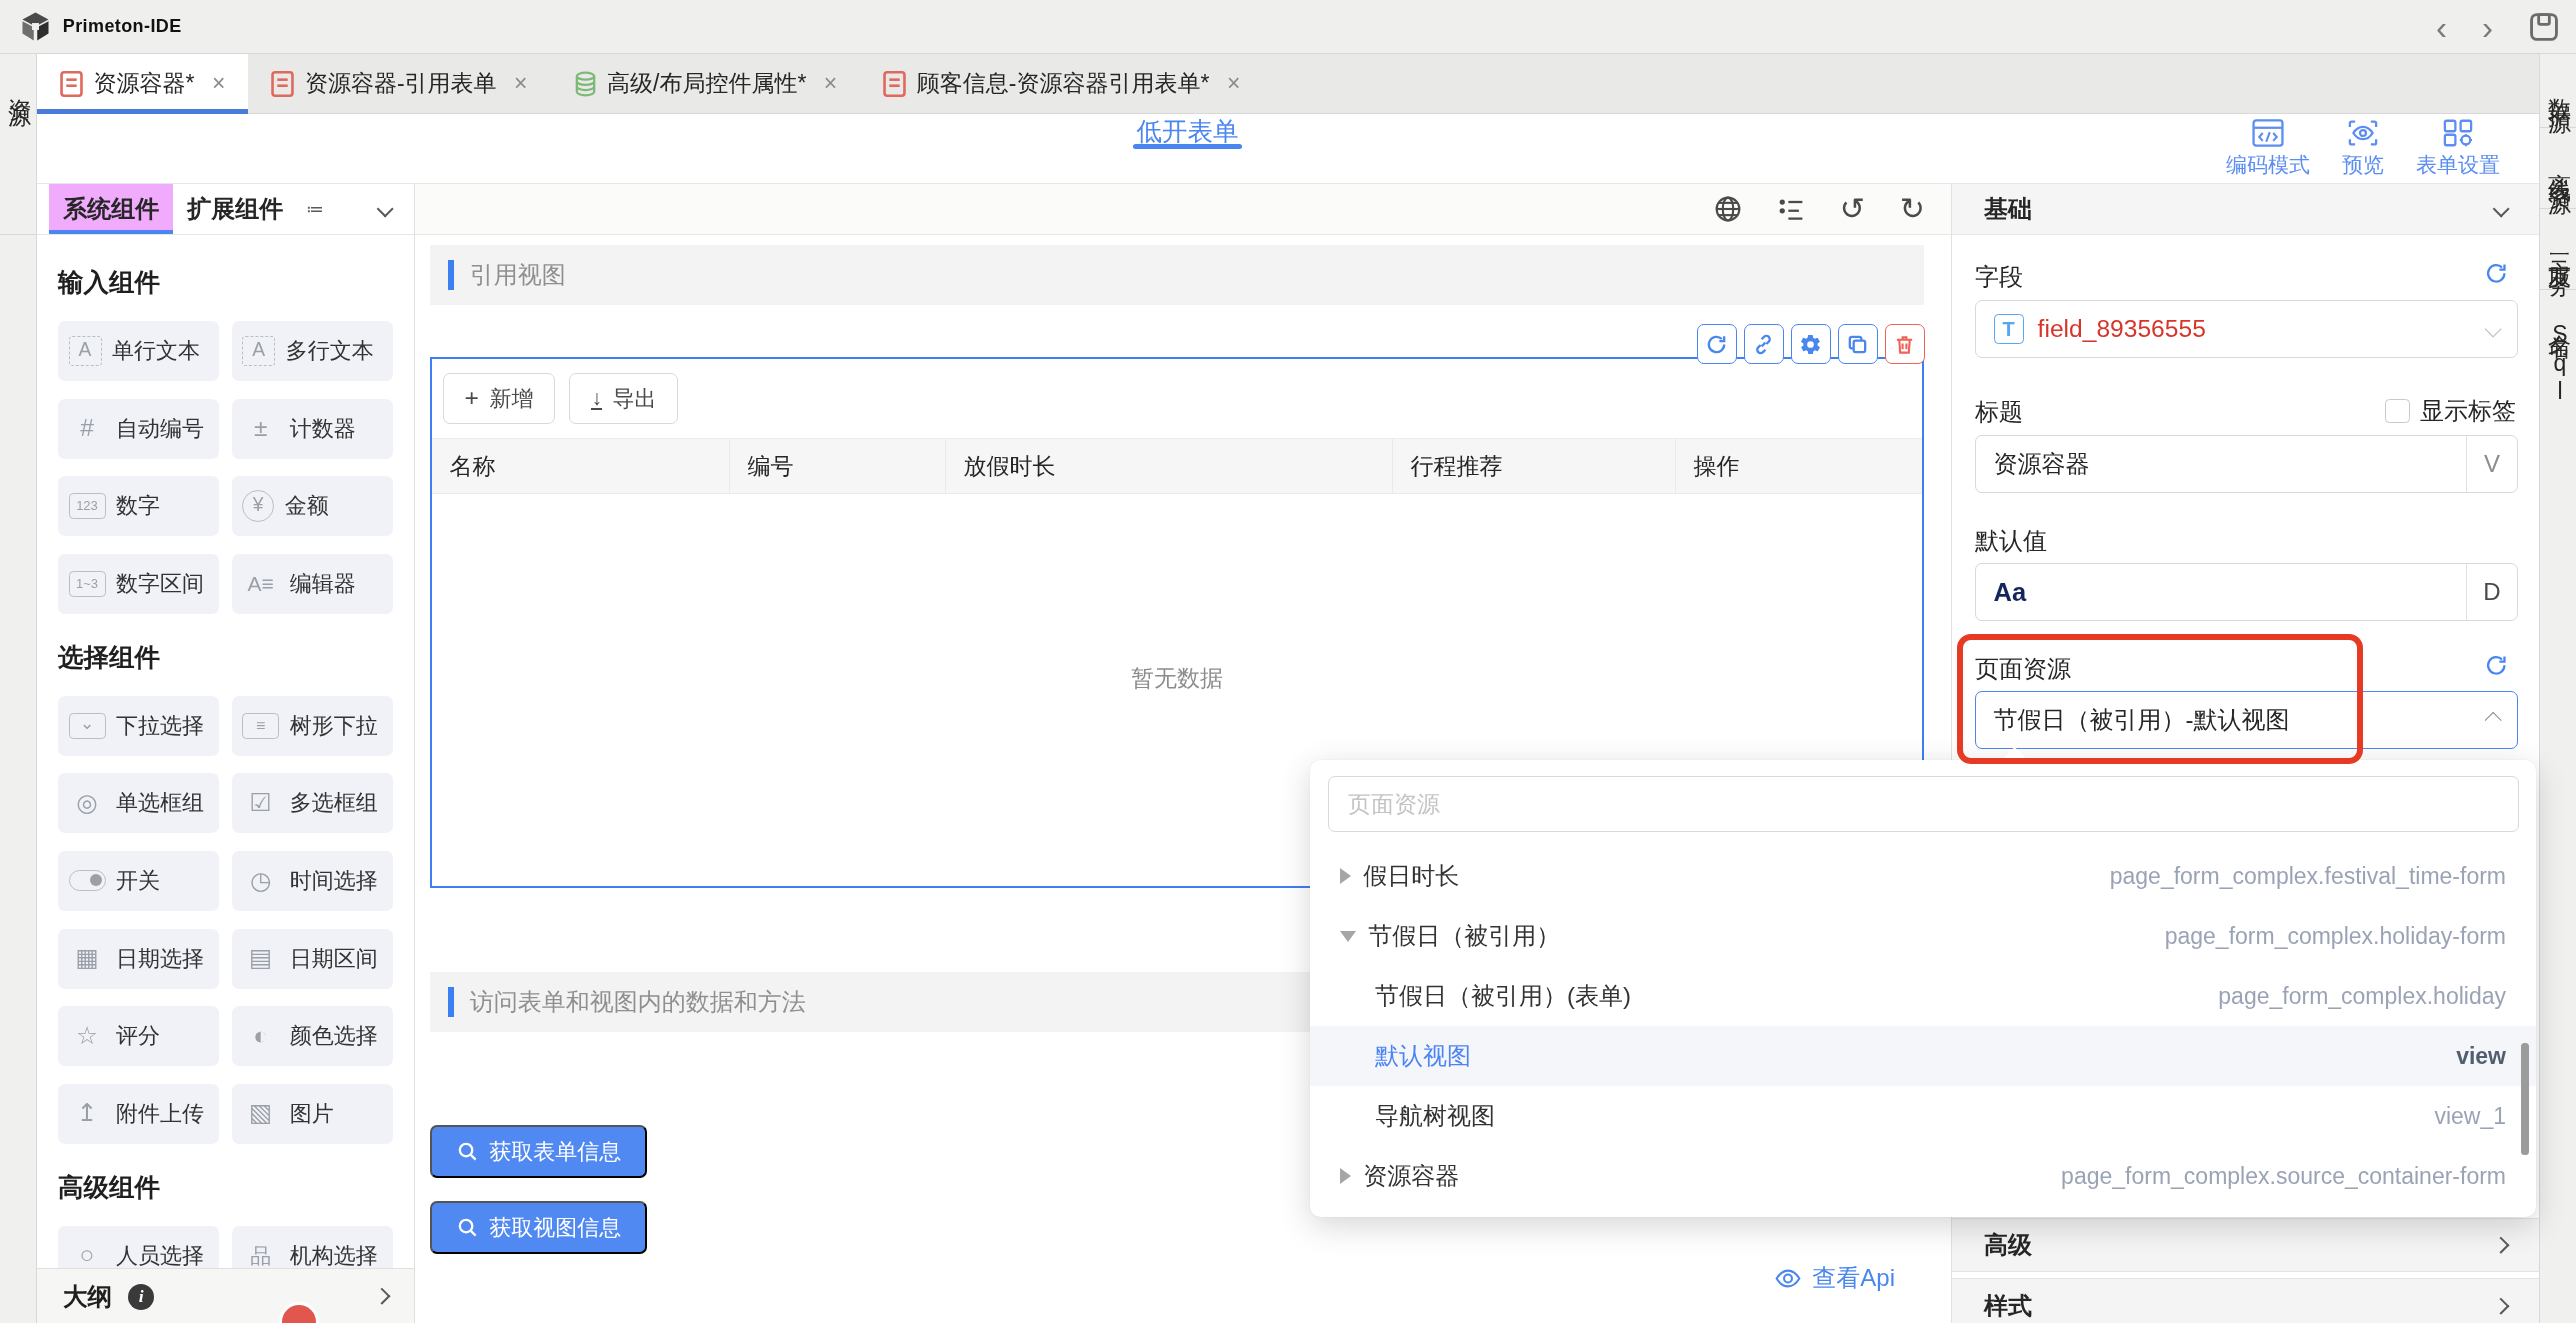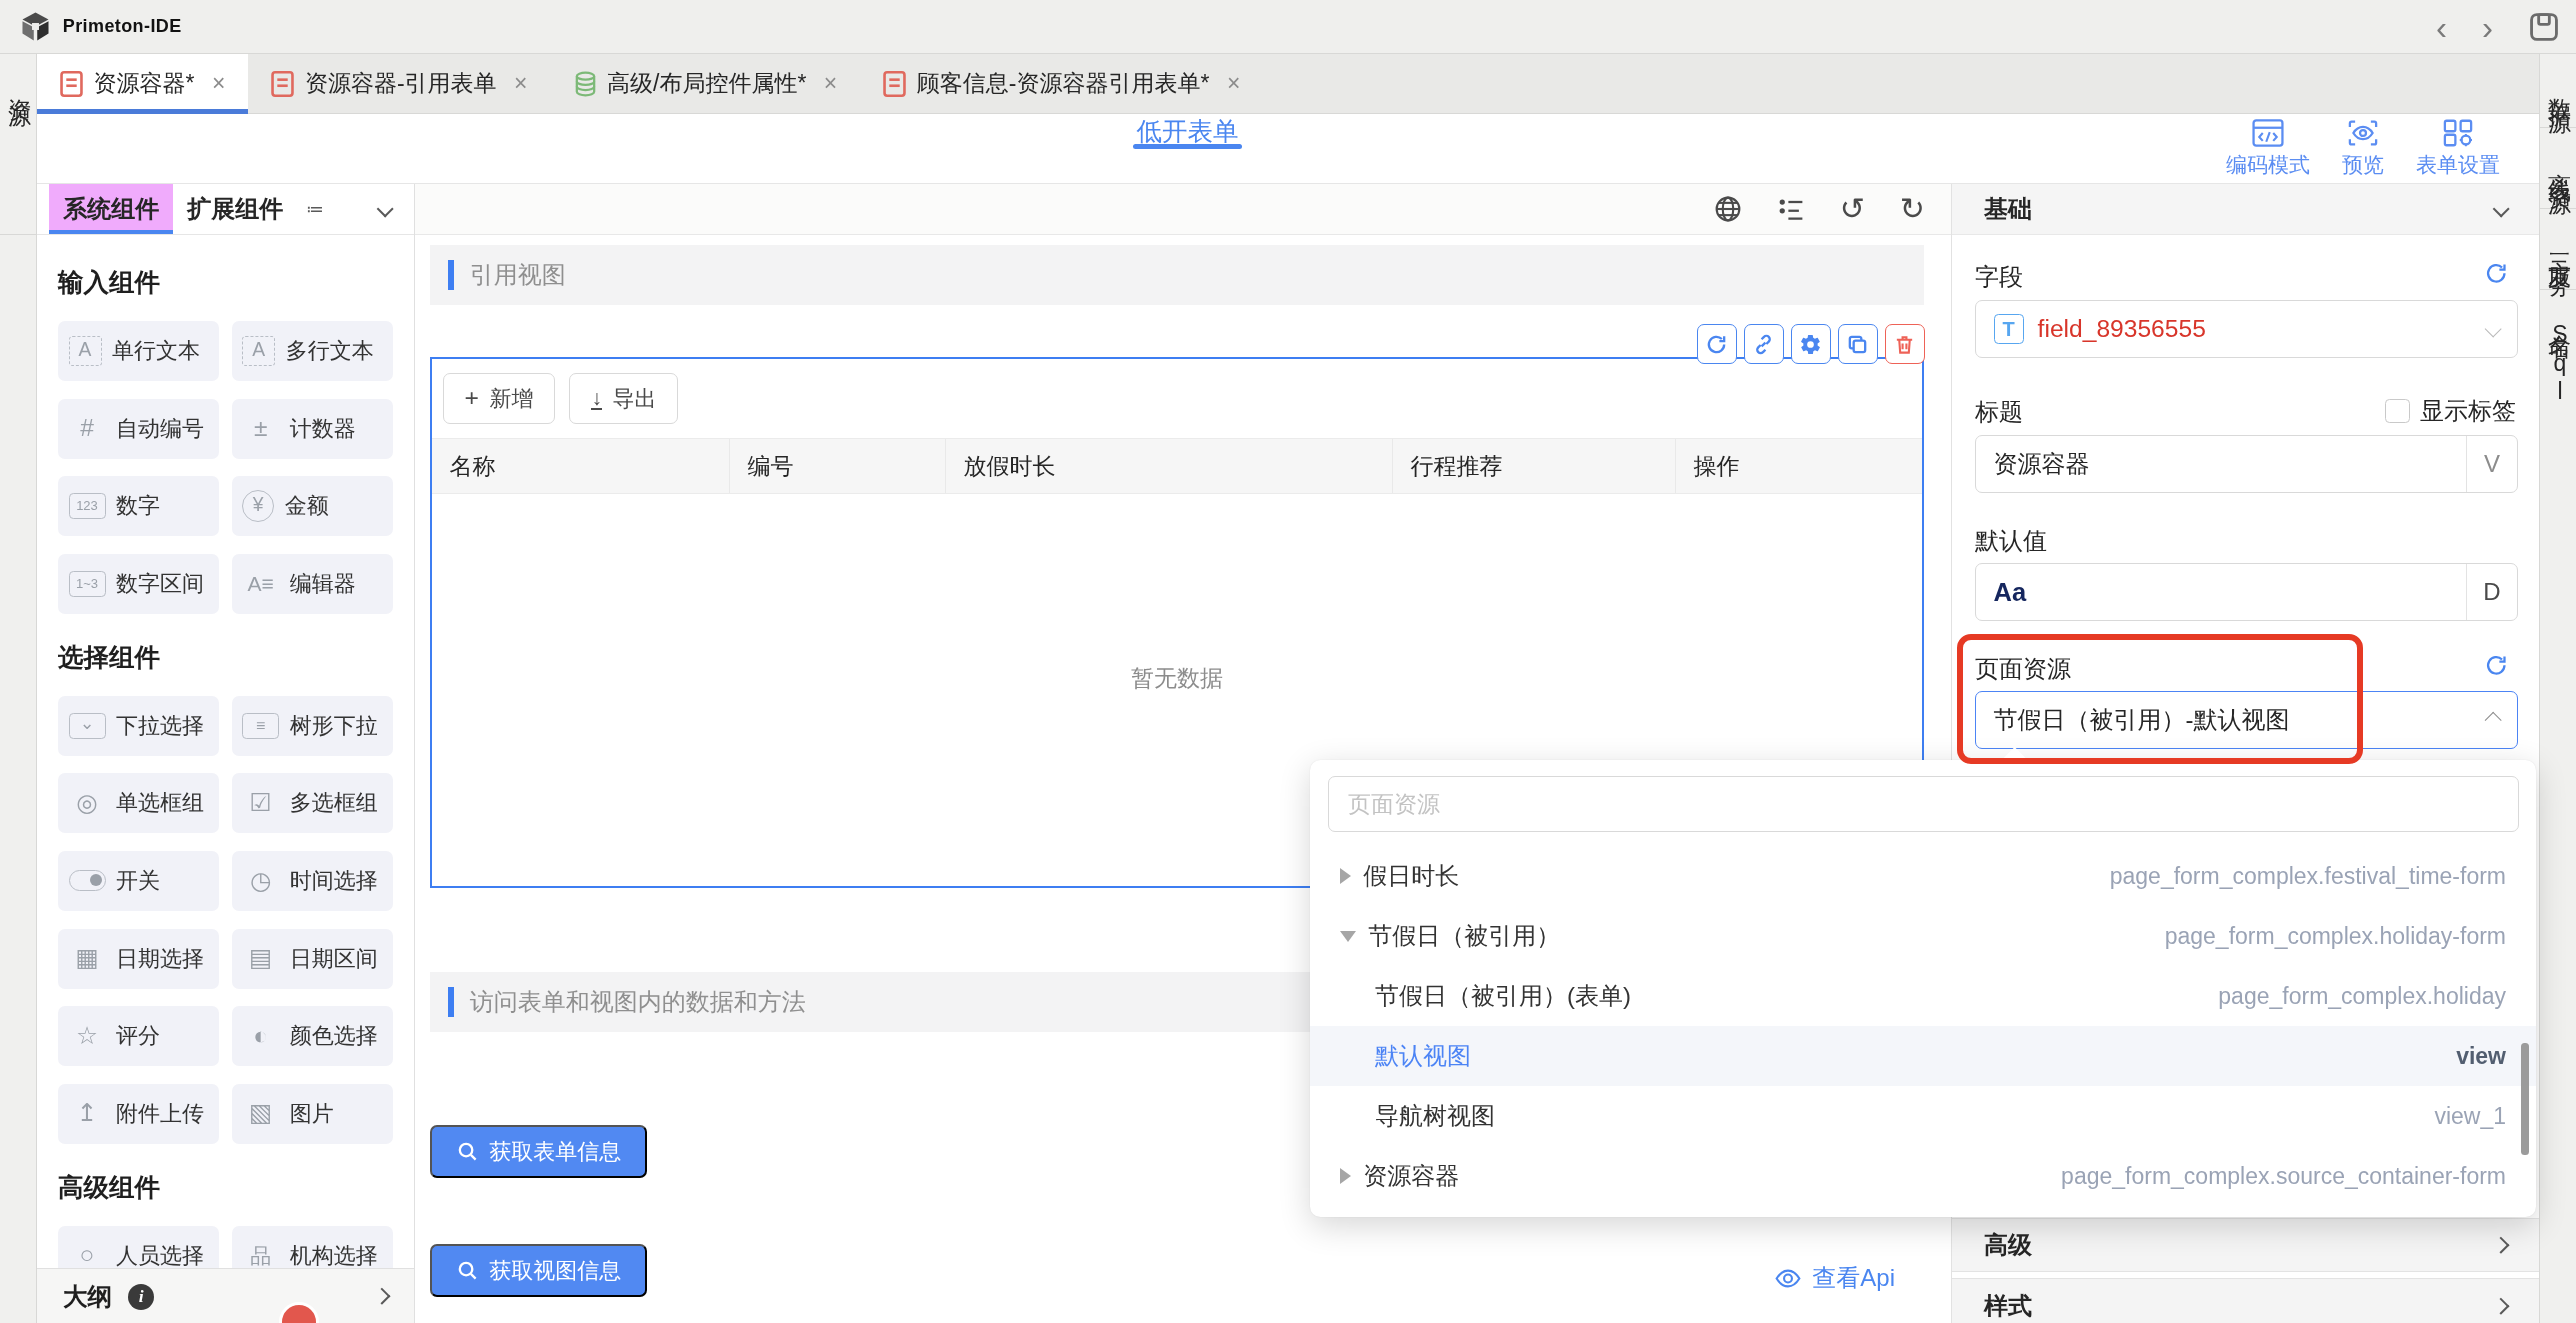--- a/index.html
+++ b/index.html
@@ -85,21 +85,21 @@
   .tbl-btn { height:51px; padding:0 21px; border:0.9px solid #d9d9d9; border-radius:7px; background:#fff; font-size:22px; color:#4a4a4a; display:flex; align-items:center; gap:10.5px; }
   .plus-glyph { font-size:24.6px; color:#4a4a4a; line-height:1; }
   .dl-glyph { font-size:21px; color:#4a4a4a; line-height:1; border-bottom:2.6px solid #4a4a4a; padding-bottom:0.9px; }
   .tbl-head { display:flex; height:56px; background:#f6f6f6; border-top:0.9px solid #ebebeb; border-bottom:0.9px solid #ebebeb; }
   .th { display:flex; align-items:center; padding-left:17.6px; font-size:23px; color:#262626; border-right:0.9px solid #e9e9e9; }
   .th:last-child { border-right:none; }
   .tbl-empty { height:369px; display:flex; align-items:center; justify-content:center; font-size:23px; color:#8c8c8c; }
 
   .action-btn { position:absolute; left:15px; width:217px; height:53px; background:#5189f2; border-radius:7px; color:#fff; font-size:22px; display:flex; align-items:center; justify-content:center; gap:10.5px; }
   .action-btn.b1 { top:941px; }
-  .action-btn.b2 { top:1017px;margin-top:43px; }
+  .action-btn.b2 { top:1017px; }
   .api-link { position:absolute; right:56px; top:1078px; display:flex; align-items:center; gap:10.5px; color:#4a86f0; font-size:24px; }
 
   
   .props { position:absolute; left:1951px; top:184px; width:588px; height:1140px; background:#fff; border-left:0.9px solid #e2e2e2; }
   .props-header { height:51px; background:#f5f5f5; border-bottom:0.9px solid #e8e8e8; display:flex; align-items:center; padding:0 32px; font-size:24px; font-weight:700; color:#262626; }
   .props-header .chev { margin-left:auto; border-color:#595959; }
   .plabel { position:absolute; left:23px; font-size:24px; color:#262626; }
   .refresh-ic { position:absolute; right:30px; color:#4a86f0; }
   .pinput { position:absolute; left:23px; width:543px; height:58px; border:0.9px solid #d9d9d9; border-radius:7px; background:#fff; display:flex; align-items:center; padding:0 17.6px; }
   .t-icon { width:30px; height:30px; border:1.8px solid #57a6f0; border-radius:4.4px; color:#57a6f0; font-size:20px; font-weight:700; display:flex; align-items:center; justify-content:center; }

